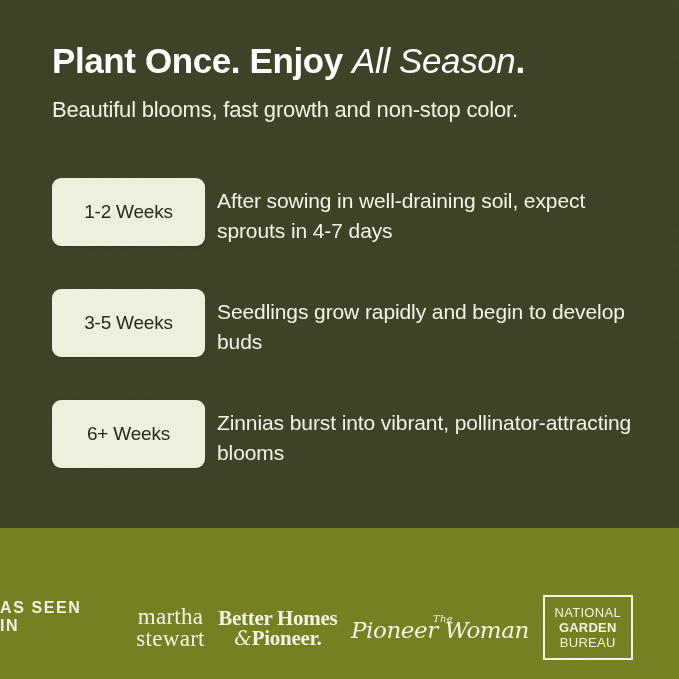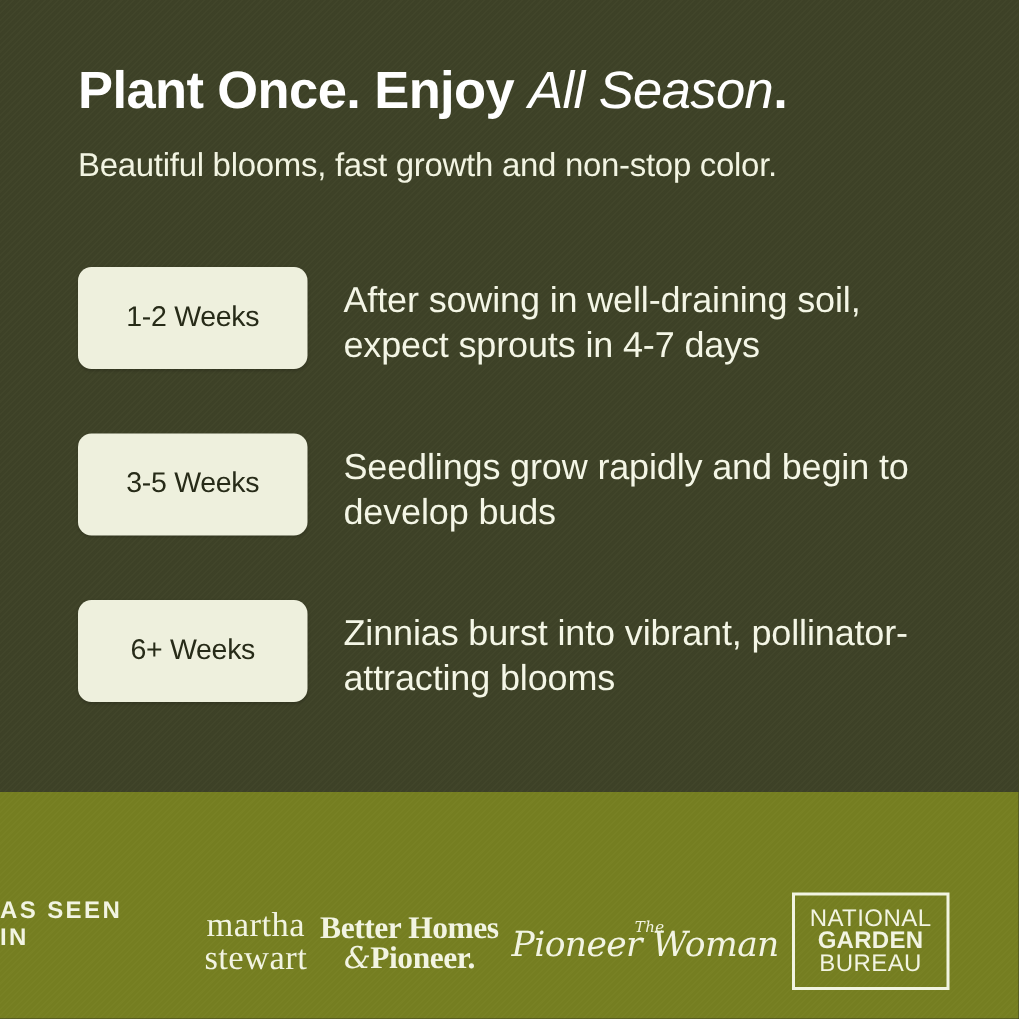--- a/index.html
+++ b/index.html
@@ -94,23 +94,23 @@
   }
   .badge-label {
     font-size: 19px;
     font-weight: normal;
     color: #272b18;
     letter-spacing: -0.2px;
     white-space: nowrap;
   }
 
   .row-desc {
-    margin-left: 24px;
+    margin-left: 12px;
     padding-top: 8px;
-    font-size: 24px;
+    font-size: 21px;
     line-height: 30px;
     color: #f4f6e6;
     letter-spacing: -0.1px;
     max-width: 420px;
   }
 
   
   .banner {
     flex: 1 1 auto;
     background-color: #767f21;
@@ -195,21 +195,21 @@
     display: block;
     font-size: 23px;
     letter-spacing: -0.4px;
   }
 
   
   .logo-ngb {
     border: 2px solid #f2f4e2;
     padding: 8px 10px 8px 10px;
     text-align: center;
-    font-size: 16px;
+    font-size: 13px;
     line-height: 15px;
     letter-spacing: 0.3px;
   }
   .logo-ngb .ngb-2 {
     font-weight: bold;
     letter-spacing: 0.2px;
   }
   .logo-ngb span {
     display: block;
   }

